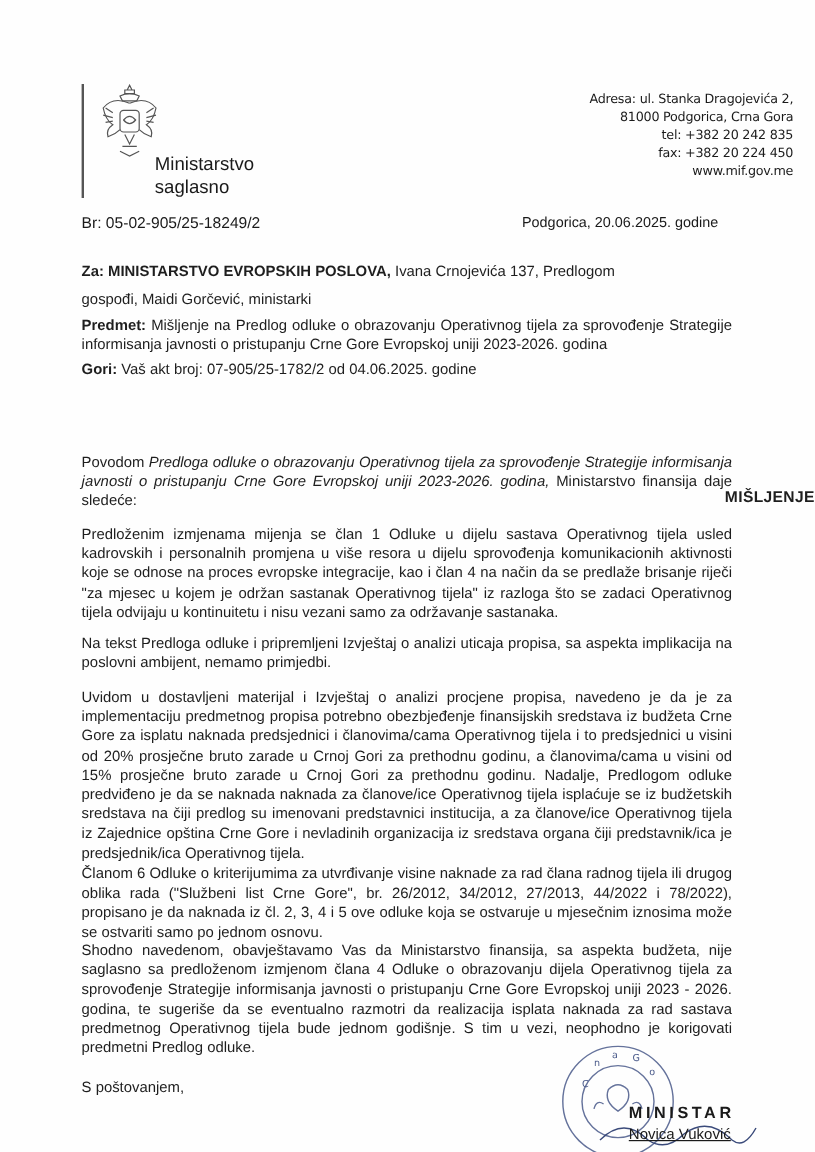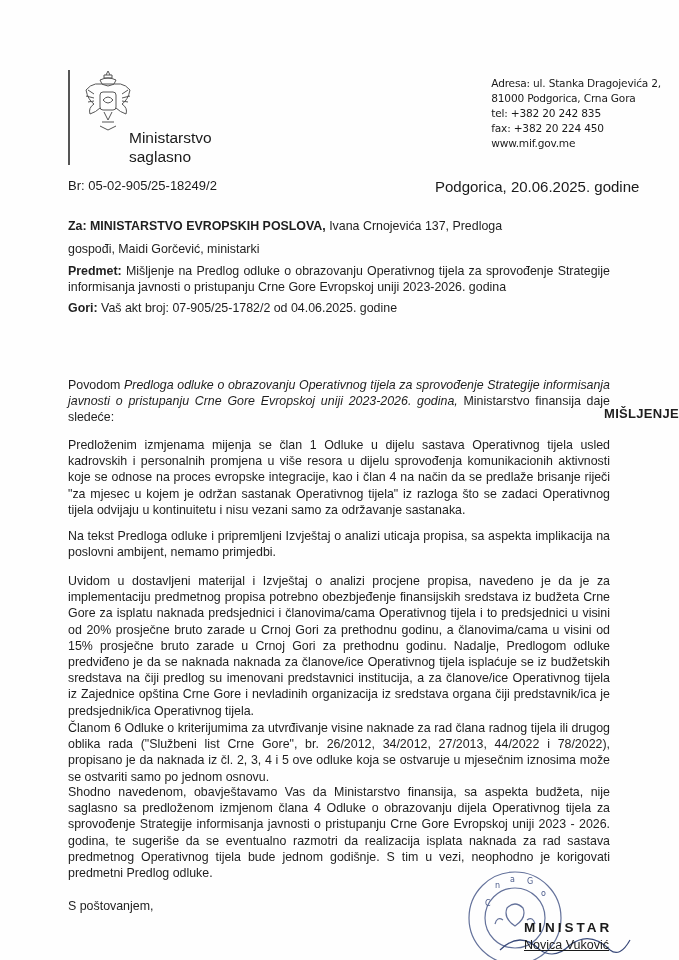--- a/index.html
+++ b/index.html
@@ -9,22 +9,22 @@
   }
   .page { position: absolute; left: 0; top: 0; width: 679px; height: 960px; background: #fefefe; }
 
   
   .lh-bar { position: absolute; left: 68px; top: 70px; width: 2px; height: 95px; background: #555; }
   .crest { position: absolute; left: 82px; top: 70px; width: 52px; height: 62px; }
   .ministry-name { position: absolute; left: 82px; top: 128px; font-size: 15.5px; line-height: 19px; color: #1a1a1a; margin-left: 47px; }
   .ref-no { position: absolute; left: 68px; top: 178px; font-size: 13px; color: #1a1a1a; }
 
   
-  .addr { position: absolute; right: 18px; top: 76px; text-align: left; font-size: 10.6px; line-height: 15px; color: #1a1a1a; font-family: "DejaVu Sans", sans-serif; letter-spacing: -0.2px; }
-  .place-date { position: absolute; left: 435px; top: 178px; font-size: 15px; color: #1a1a1a; }
+  .addr { position: absolute; right: 18px; top: 76px; text-align: right; font-size: 10.6px; line-height: 15px; color: #1a1a1a; font-family: "DejaVu Sans", sans-serif; letter-spacing: -0.2px; }
+  .place-date { position: absolute; left: 435px; top: 178px; font-size: 12px; color: #1a1a1a; }
 
   .txt { position: absolute; left: 68px; width: 542px; font-size: 12.4px; line-height: 16.2px; color: #1e1e1e; }
   .just { text-align: justify; text-align-last: left; }
   b.lbl { font-weight: bold; }
   i { font-style: italic; }
 
   .title { position: absolute; left: 0; width: 679px; text-align: right; font-weight: bold; font-size: 13px; top: 406px; letter-spacing: 0.3px; }
 
   
   .stamp { position: absolute; left: 465px; top: 868px; width: 100px; height: 100px; }
@@ -60,21 +60,21 @@
     <div>Adresa: ul. Stanka Dragojevića 2,</div>
     <div>81000 Podgorica, Crna Gora</div>
     <div>tel: +382 20 242 835</div>
     <div>fax: +382 20 224 450</div>
     <div>www.mif.gov.me</div>
   </div>
   <div class="place-date">Podgorica, 20.06.2025. godine</div>
 
   <div class="txt" style="top:218px;">
     <b class="lbl">Za:</b>
-    <b class="lbl">MINISTARSTVO EVROPSKIH POSLOVA,</b><span> Ivana Crnojevića 137, Predloga</span>
+    <b class="lbl">MINISTARSTVO EVROPSKIH POSLOVA,</b><span> Ivana Crnojevića 137, Predlogom</span>
   </div>
   <div class="txt" style="top:241px;">gospođi, Maidi Gorčević, ministarki</div>
 
   <div class="txt just" style="top:263px;">
     <b class="lbl">Predmet:</b><span> Mišljenje na Predlog odluke o obrazovanju Operativnog tijela za sprovođenje Strategije informisanja javnosti o pristupanju Crne Gore Evropskoj uniji 2023-2026. godina</span>
   </div>
 
   <div class="txt" style="top:300px;">
     <b class="lbl">Gori:</b><span> Vaš akt broj: 07-905/25-1782/2 od 04.06.2025. godine</span>
   </div>

